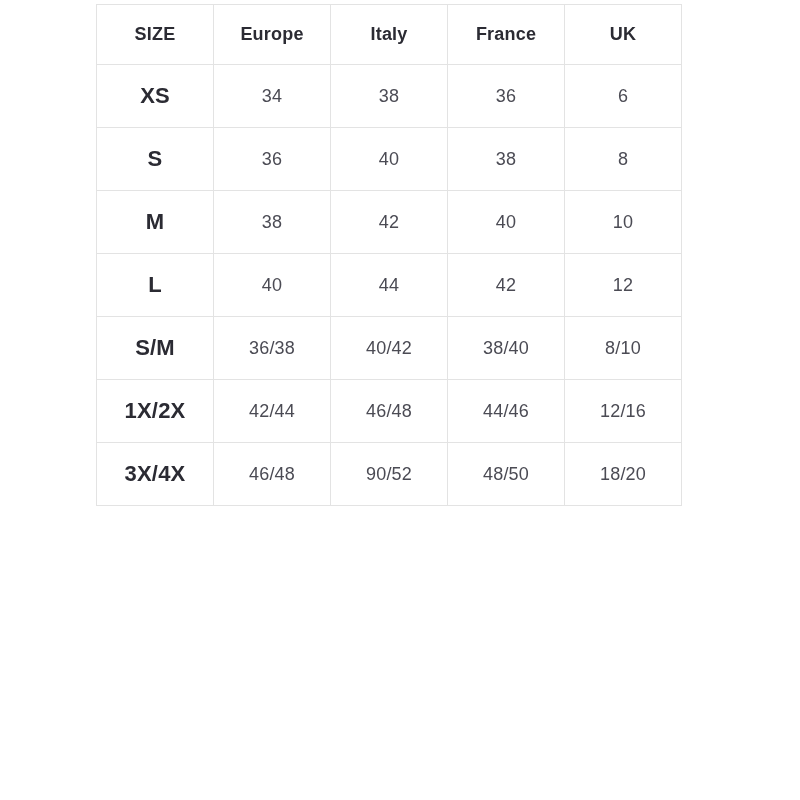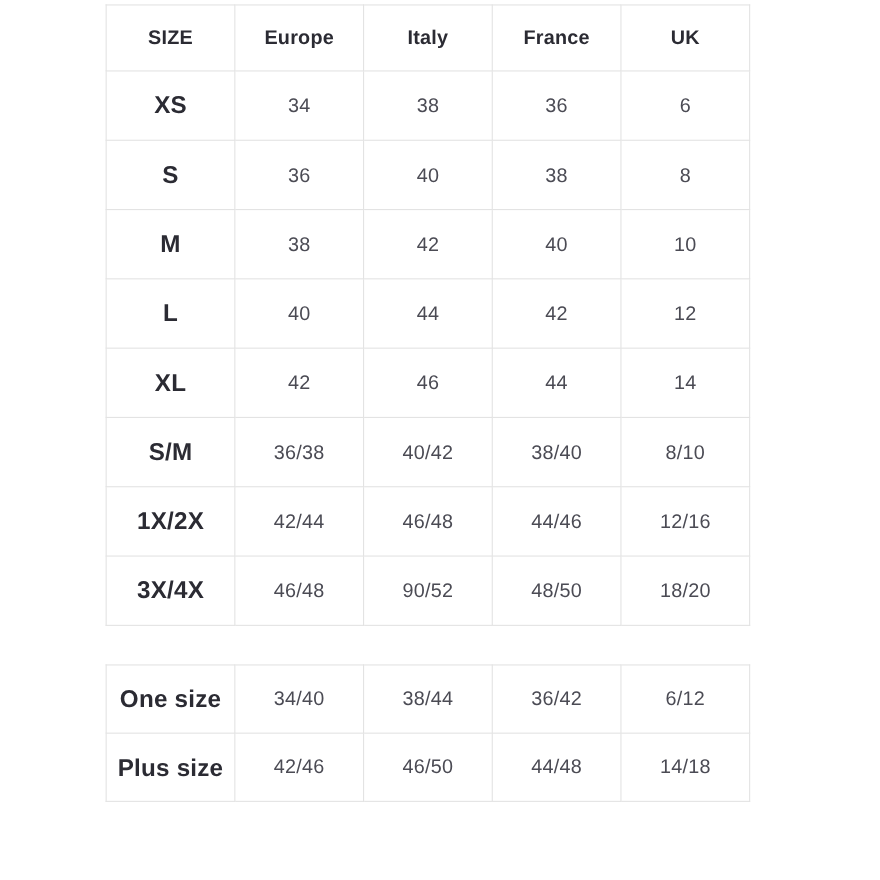--- a/index.html
+++ b/index.html
@@ -89,27 +89,20 @@
         <td>10</td>
       </tr>
       <tr>
         <td class="sz">L</td>
         <td>40</td>
         <td>44</td>
         <td>42</td>
         <td>12</td>
       </tr>
       <tr>
-        <td class="sz">XL</td>
-        <td>42</td>
-        <td>46</td>
-        <td>44</td>
-        <td>14</td>
-      </tr>
-      <tr>
         <td class="sz">S/M</td>
         <td>36/38</td>
         <td>40/42</td>
         <td>38/40</td>
         <td>8/10</td>
       </tr>
       <tr>
         <td class="sz">1X/2X</td>
         <td>42/44</td>
         <td>46/48</td>
@@ -119,32 +112,14 @@
       <tr>
         <td class="sz">3X/4X</td>
         <td>46/48</td>
         <td>90/52</td>
         <td>48/50</td>
         <td>18/20</td>
       </tr>
     </tbody>
   </table>
 
-  <table class="size-table table2">
-    <tbody>
-      <tr>
-        <td class="sz">One size</td>
-        <td>34/40</td>
-        <td>38/44</td>
-        <td>36/42</td>
-        <td>6/12</td>
-      </tr>
-      <tr>
-        <td class="sz">Plus size</td>
-        <td>42/46</td>
-        <td>46/50</td>
-        <td>44/48</td>
-        <td>14/18</td>
-      </tr>
-    </tbody>
-  </table>
 
 </div>
 
 </body></html>

